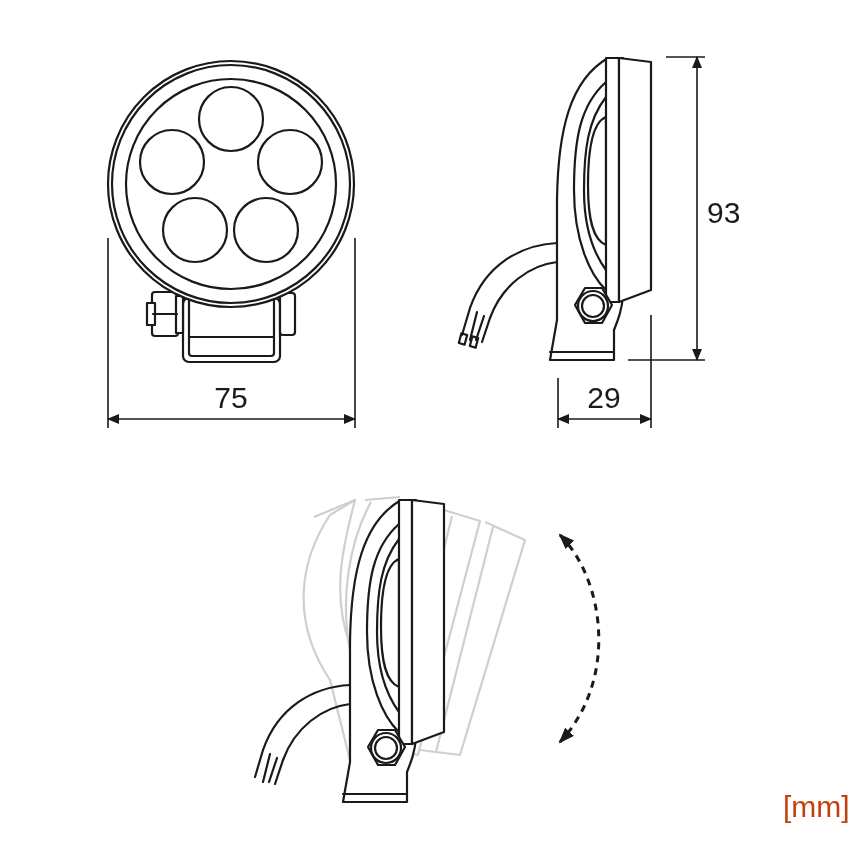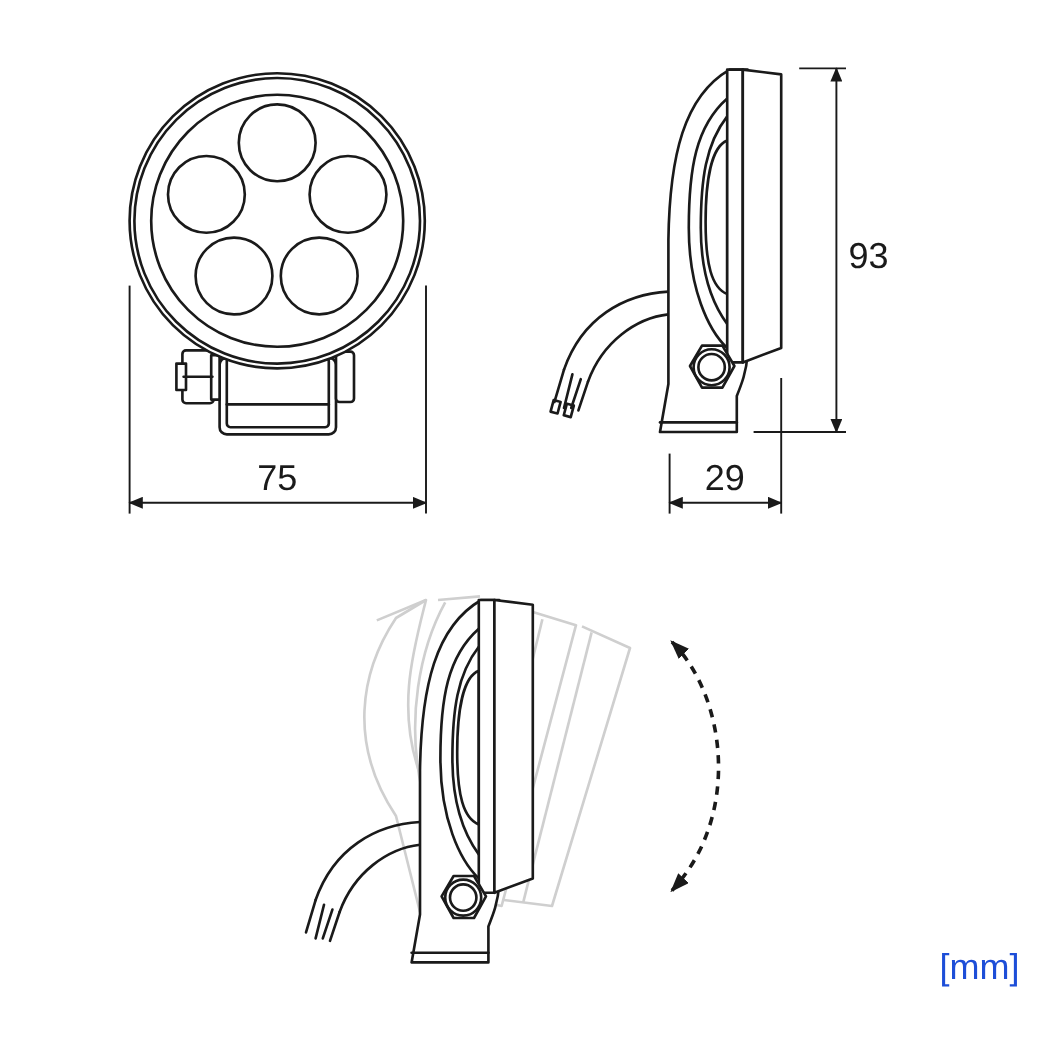--- a/index.html
+++ b/index.html
@@ -3,21 +3,21 @@
   <meta charset="utf-8">
   <style>
     html, body { margin: 0; padding: 0; background: #ffffff; }
     body { width: 868px; height: 868px; position: relative; overflow: hidden; font-family: "Liberation Sans", sans-serif; }
     #drawing { position: absolute; left: 0; top: 0; width: 868px; height: 868px; }
     .ln { fill: none; stroke: #1a1a1a; stroke-width: 2.2; stroke-linejoin: round; stroke-linecap: round; }
     .ln-thin { fill: none; stroke: #1a1a1a; stroke-width: 1.6; }
     .ghost { fill: none; stroke: #cfcfcf; stroke-width: 2.2; stroke-linejoin: round; }
     .fillw { fill: #ffffff; }
     .dim-text { font-family: "Liberation Sans", sans-serif; font-size: 30px; fill: #1a1a1a; }
-    .unit-label { position: absolute; left: 783px; top: 790px; font-size: 30px; color: #1d4ed8; font-family: "Liberation Sans", sans-serif; }
+    .unit-label { position: absolute; left: 783px; top: 790px; font-size: 30px; color: #c2410c; font-family: "Liberation Sans", sans-serif; }
   </style>
 </head>
 <body>
 
 <svg id="drawing" viewBox="0 0 868 868" xmlns="http://www.w3.org/2000/svg">
   <defs>
     <marker id="arrow" viewBox="0 0 12 10" refX="11" refY="5" markerWidth="12" markerHeight="10" orient="auto-start-reverse" markerUnits="userSpaceOnUse">
       <path d="M0,0 L12,5 L0,10 z" fill="#1a1a1a"></path>
     </marker>
     <marker id="arrow-big" viewBox="0 0 16 12" refX="14" refY="6" markerWidth="16" markerHeight="12" orient="auto-start-reverse" markerUnits="userSpaceOnUse">

